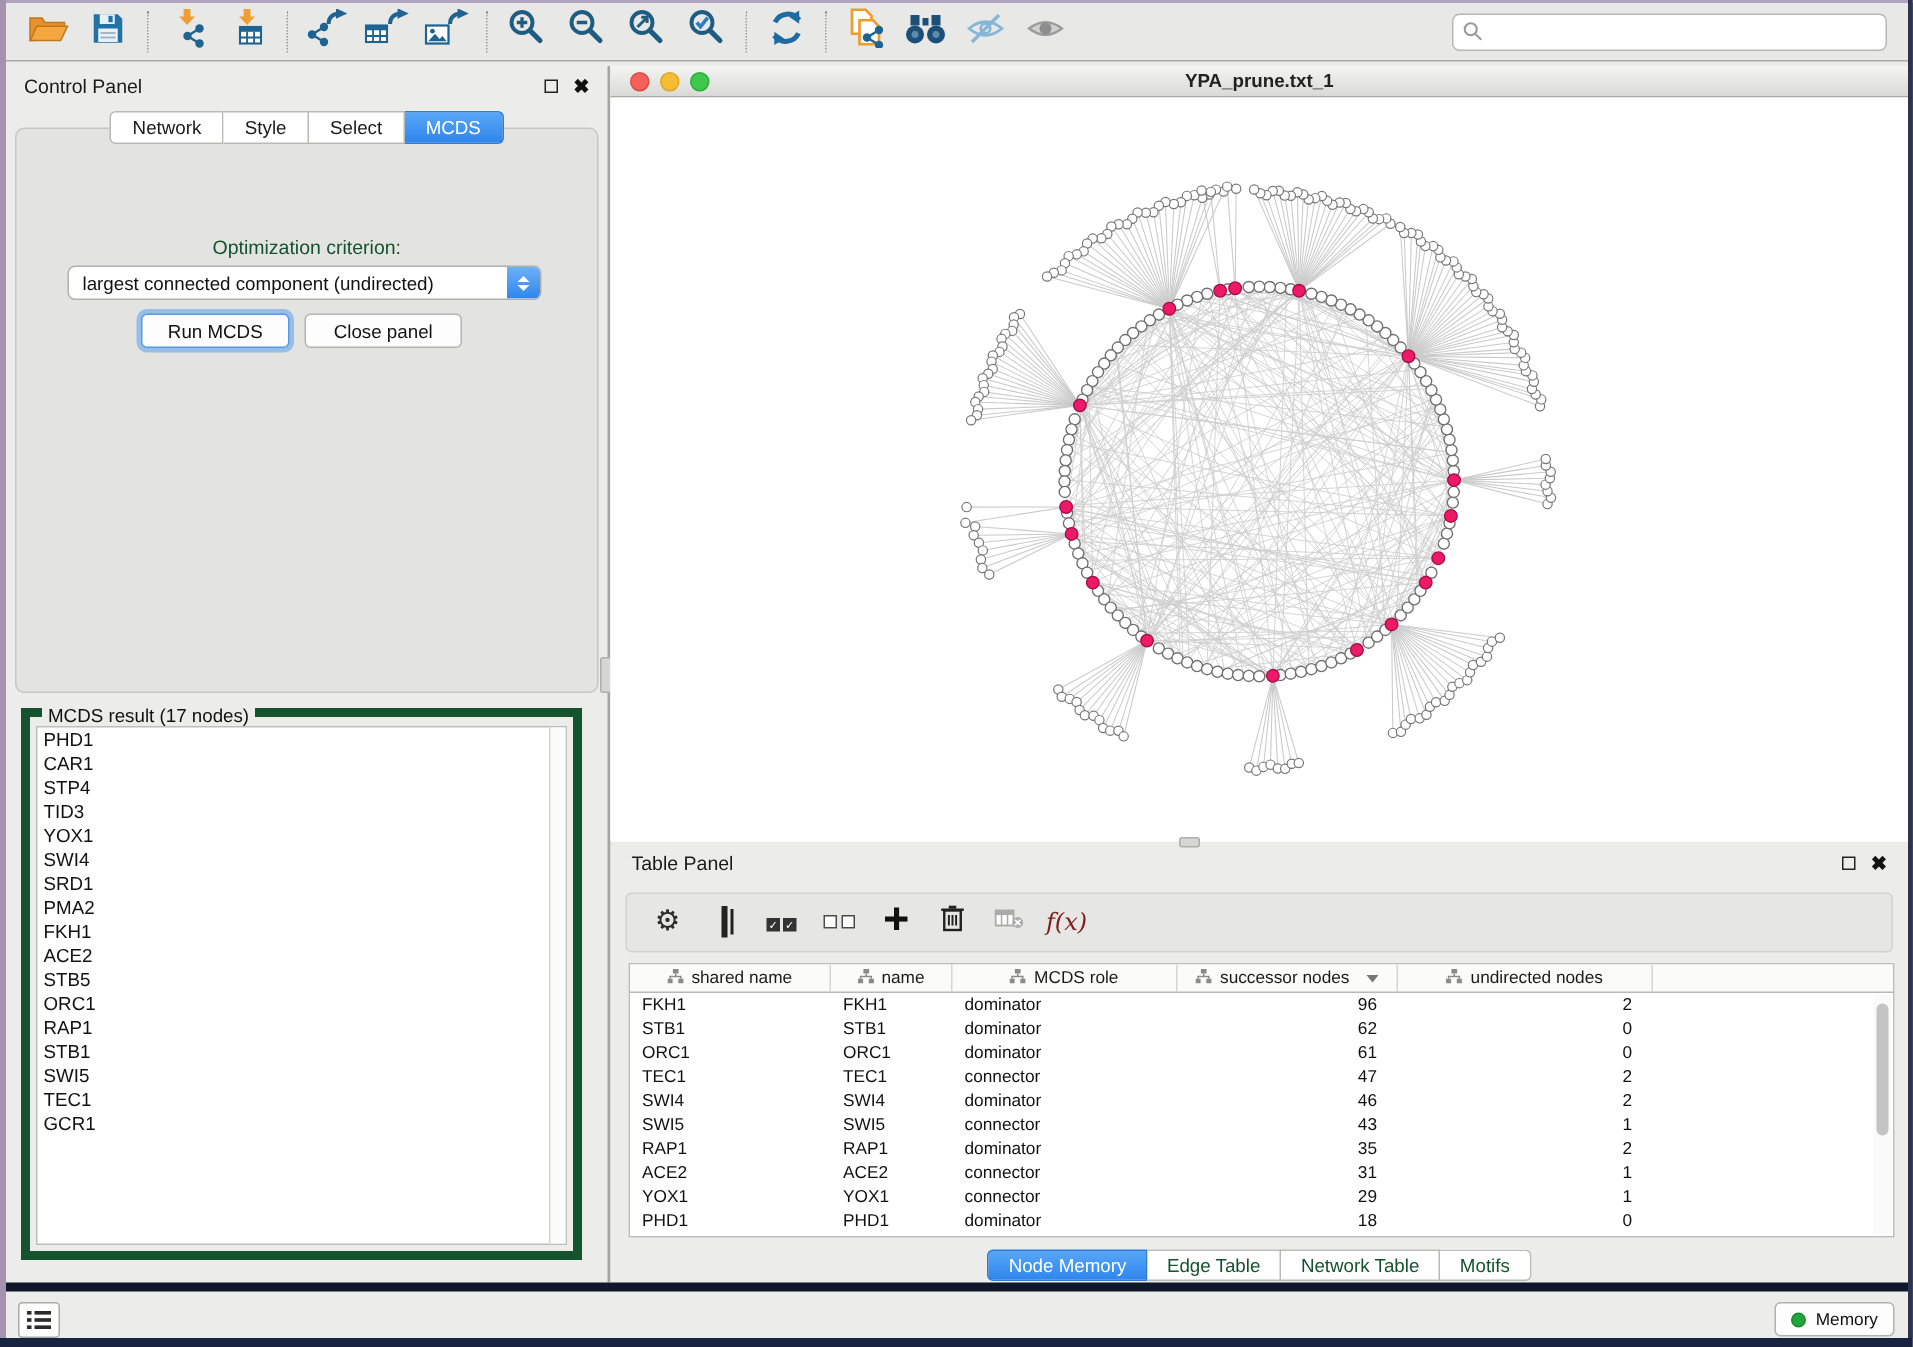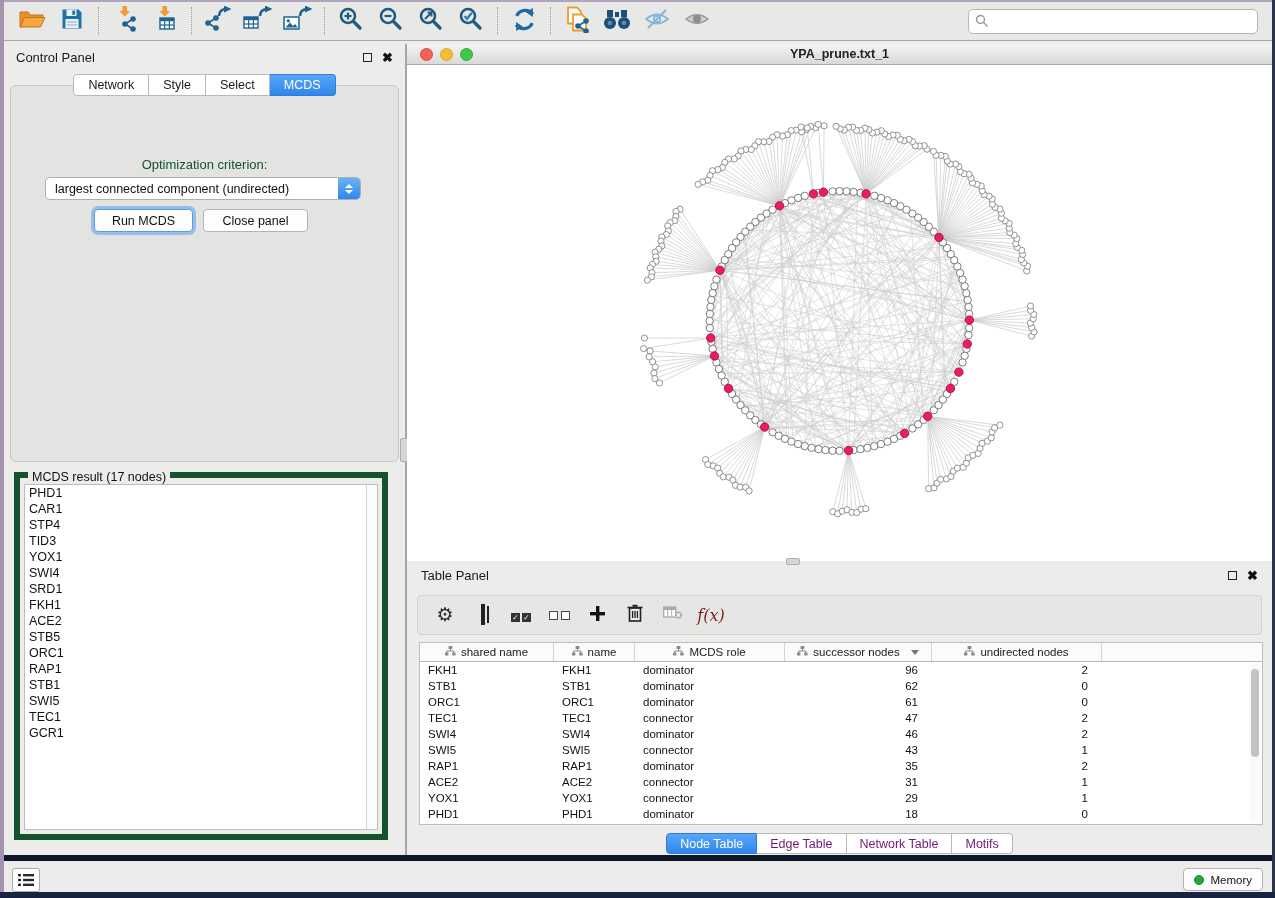--- a/index.html
+++ b/index.html
@@ -94,21 +94,21 @@
   .th .sortv { width:0; height:0; border-left:4px solid transparent; border-right:4px solid transparent;
     border-top:5px solid #777; margin-left:6px; }
   .th-fill { flex:1; border-right:none; }
   .trow { display:flex; height:16px; }
   .td { font-size:11.5px; color:#111; line-height:16px; white-space:nowrap; overflow:hidden; }
   .td.lft { padding-left:8px; text-align:left; }
   .td.rgt { padding-right:14px; text-align:right; }
   .vscroll { position:absolute; right:1px; top:20px; width:12px; bottom:1px; background:#fafafa; }
   .vthumb { position:absolute; left:2px; top:6px; width:8px; height:88px; background:#c3c3c3; border-radius:4px; }
   .btabs { position:absolute; left:0; right:0; top:271px; display:flex; justify-content:center; }
-  .btab { height:21px; padding:0 13px; display:flex; align-items:center; font-size:12.5px; color:#701a75;
+  .btab { height:21px; padding:0 13px; display:flex; align-items:center; font-size:12.5px; color:#14532d;
     background:#fff; border:1px solid #b9b9b7; border-left:none; }
   .btab:first-child { border-left:1px solid #b9b9b7; border-radius:4px 0 0 4px; }
   .btab:last-child { border-radius:0 4px 4px 0; }
   .btab.sel { background:linear-gradient(#58a6f8,#2f86ec); color:#fff; border-color:#2f7cd8; }
 
   
   .statusbar { position:absolute; left:0; right:0; bottom:0; height:37px; background:#ececea; border-top:6px solid #0f172a; }
   .listbtn { position:absolute; left:8px; top:7px; width:28px; height:24px; background:#fdfdfd;
     border:1px solid #aaaaa8; border-radius:3px; display:flex; align-items:center; justify-content:center; }
   .membtn { position:absolute; right:9px; top:7px; height:23px; background:#fdfdfd; border:1px solid #b2b2b0;
@@ -325,20 +325,21 @@
       <span class="legend">MCDS result (17 nodes)</span>
       <div class="listbox" id="mcds-list">
         <div class="ltrack"></div>
       <div class="litem">PHD1</div>
           <div class="litem">CAR1</div>
           <div class="litem">STP4</div>
           <div class="litem">TID3</div>
           <div class="litem">YOX1</div>
           <div class="litem">SWI4</div>
           <div class="litem">SRD1</div>
+          <div class="litem">PMA2</div>
           <div class="litem">FKH1</div>
           <div class="litem">ACE2</div>
           <div class="litem">STB5</div>
           <div class="litem">ORC1</div>
           <div class="litem">RAP1</div>
           <div class="litem">STB1</div>
           <div class="litem">SWI5</div>
           <div class="litem">TEC1</div>
           <div class="litem">GCR1</div>
         </div>
@@ -1321,21 +1322,21 @@
           <div class="td lft" style="width: 81px;">PHD1</div>
           <div class="td lft" style="width: 150px;">dominator</div>
           <div class="td rgt" style="width: 147px;">18</div>
           <div class="td rgt" style="width: 170px;">0</div>
         </div>
         <div class="vscroll">
           <div class="vthumb"></div>
         </div>
     </div>
     <div class="btabs" id="btabs">
-        <div class="btab sel">Node Table</div>
+        <div class="btab sel">Node Memory</div>
         <div class="btab">Edge Table</div>
         <div class="btab">Network Table</div>
         <div class="btab">Motifs</div>
       </div>
   </div>
 
   <div class="statusbar">
     <div class="listbtn">
       <svg width="16" height="14" viewBox="0 0 16 14">
         <g fill="#2a2a2a">

